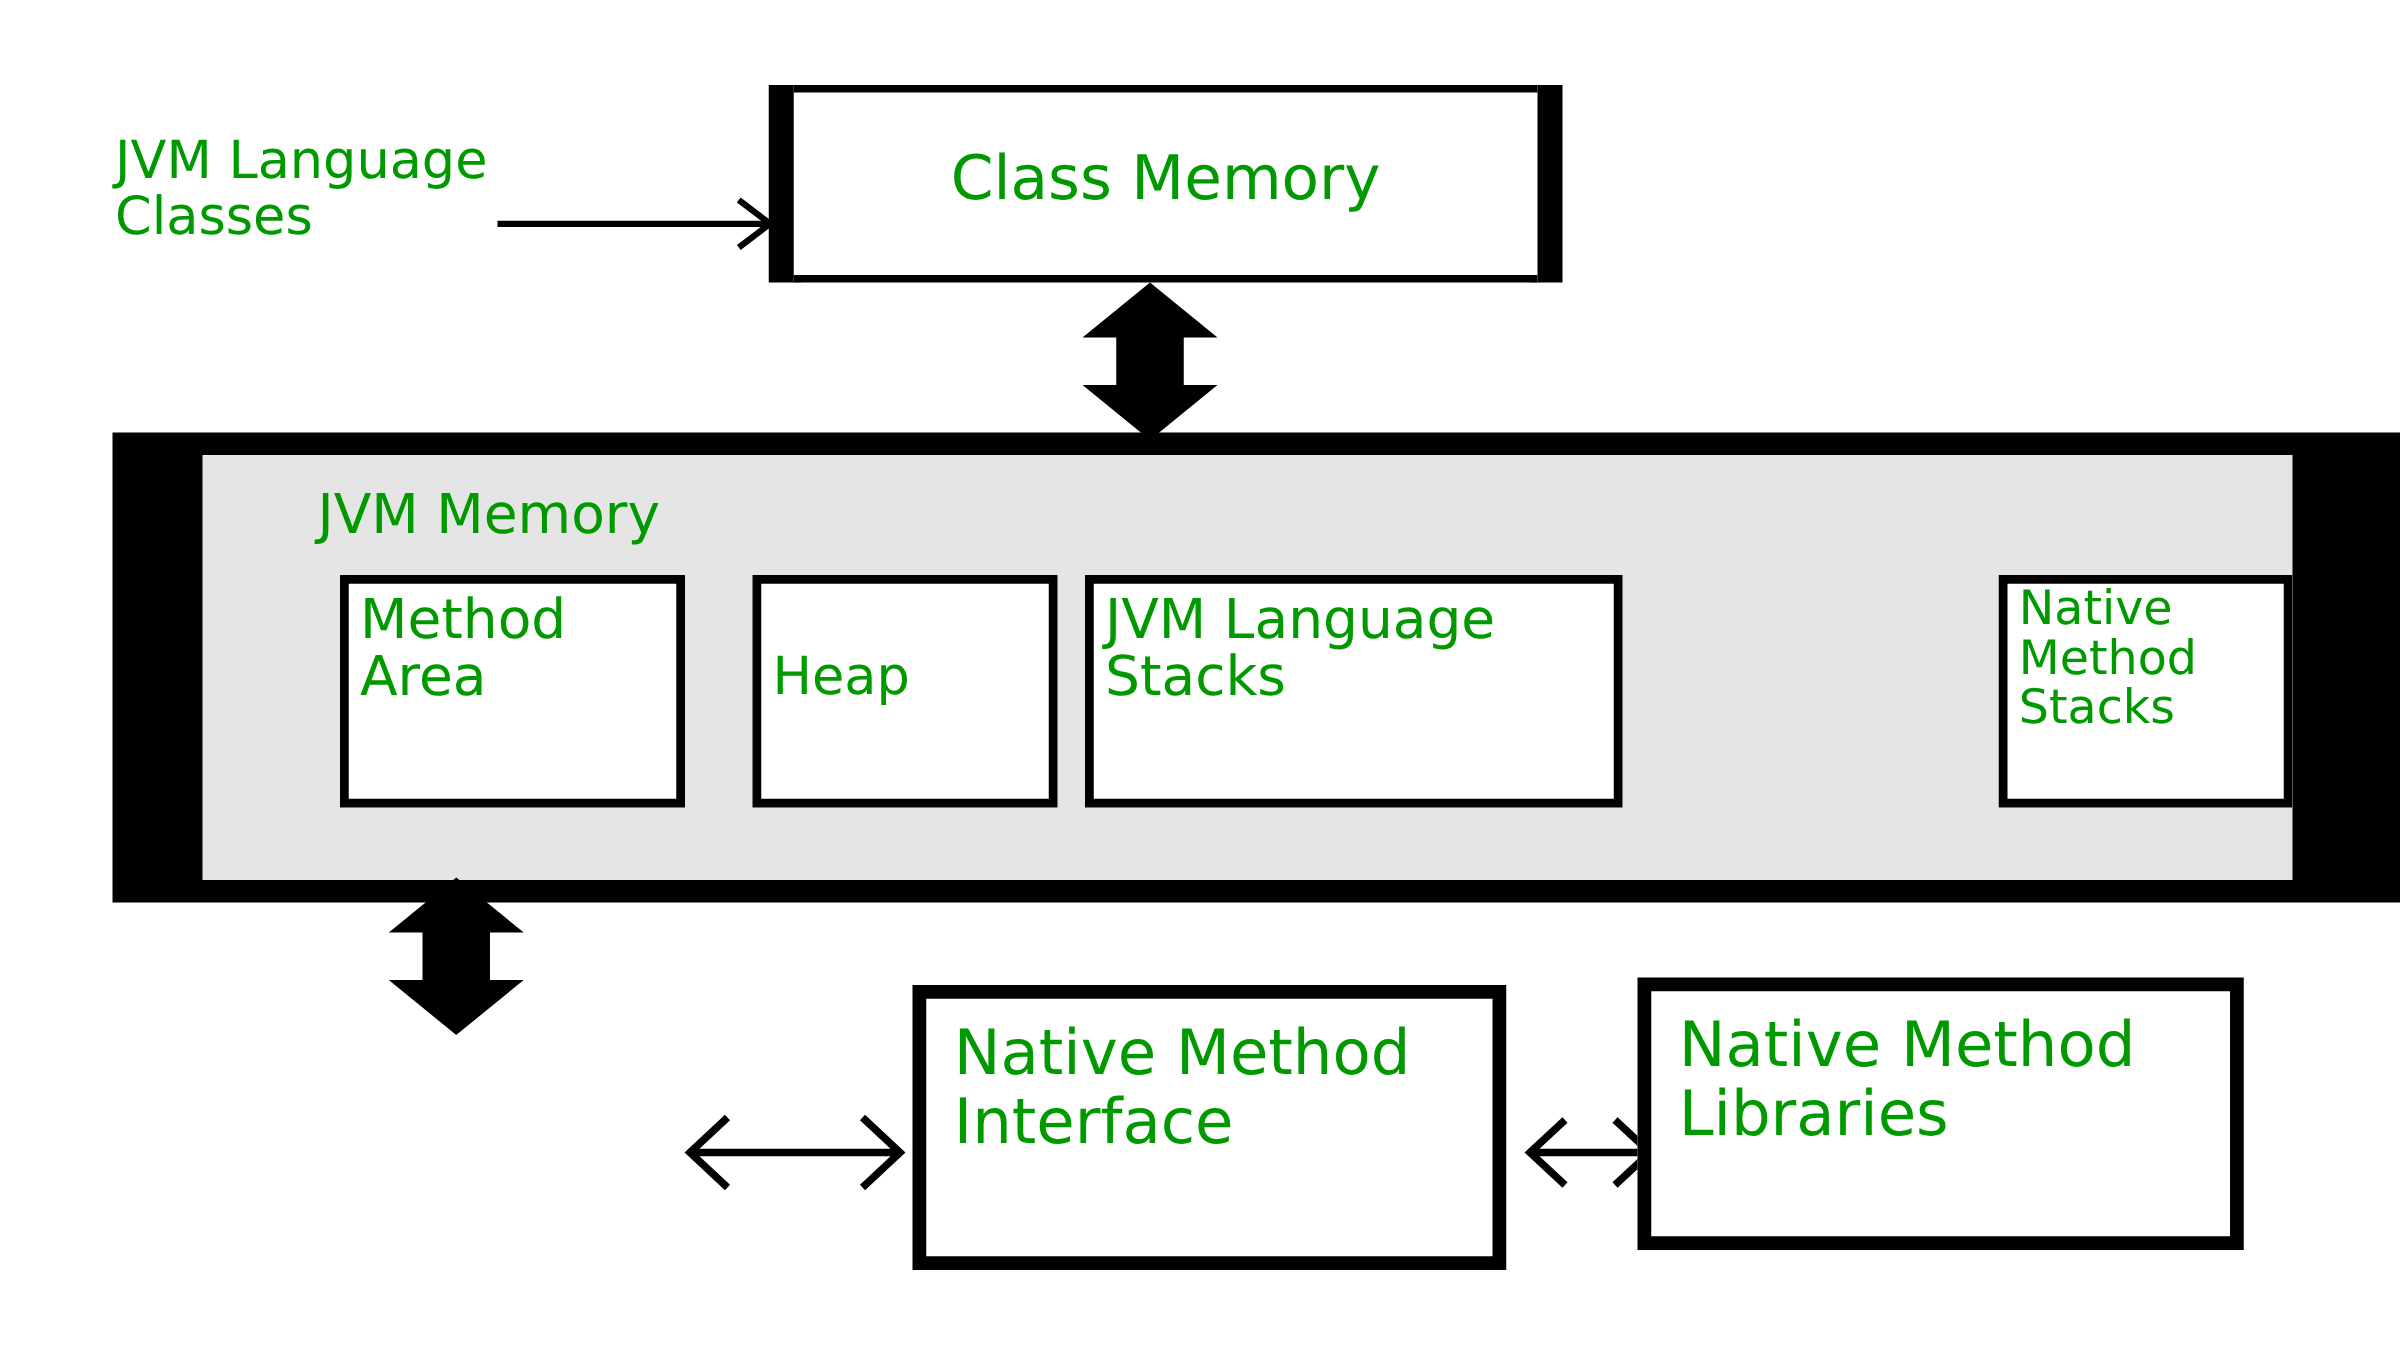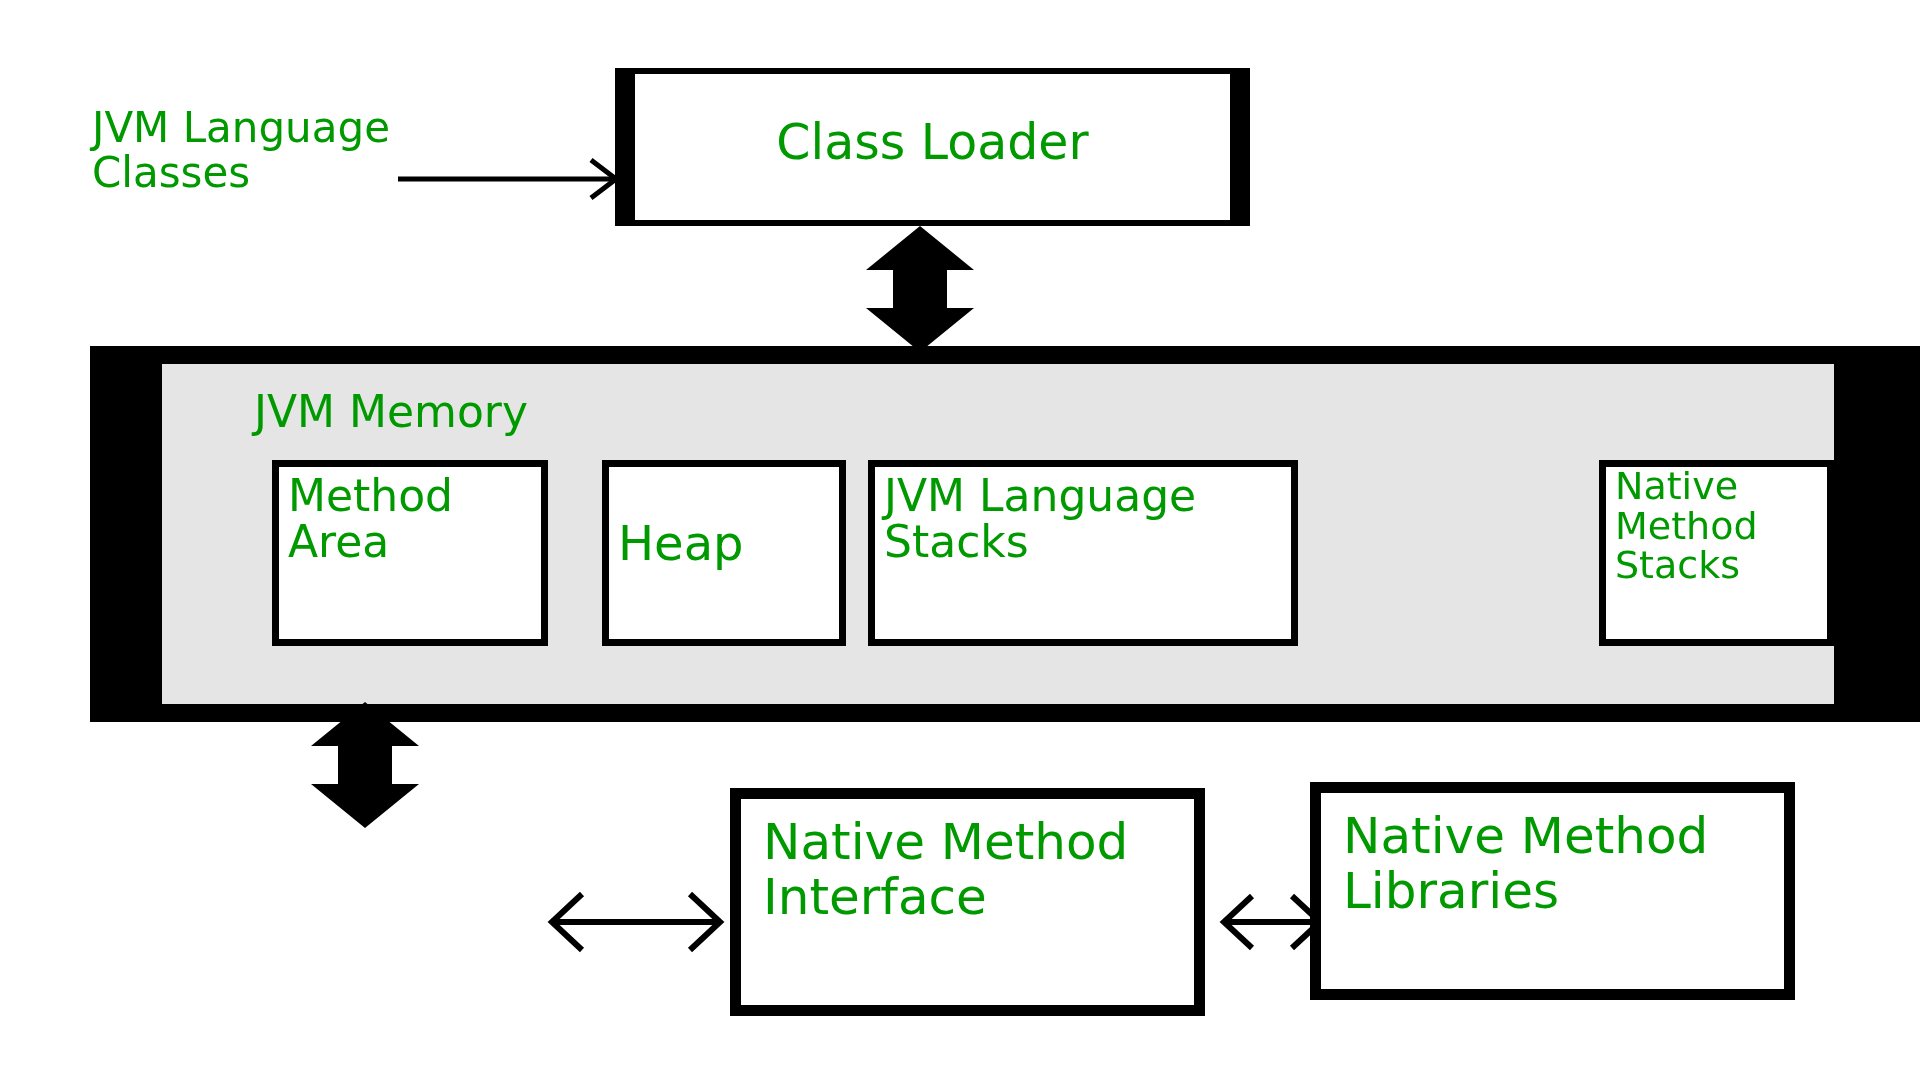--- a/index.html
+++ b/index.html
@@ -116,41 +116,41 @@
 
   <svg class="arrow-svg" style="left:398px; top:140px; width:230px; height:54px;" viewBox="0 0 230 54">
     <line x1="0" y1="27" x2="216" y2="27" stroke="#000" stroke-width="5"></line>
     <polyline points="193,8 218,27 193,46" fill="none" stroke="#000" stroke-width="5"></polyline>
   </svg>
 
   <div id="class-loader-wrap">
     <div id="class-loader-shadowL"></div>
     <div id="class-loader-shadowR"></div>
     <div id="class-loader-body">
-      <div id="class-loader-label">Class Loader</div>
+      <div id="class-loader-label">Class Memory</div>
     </div>
   </div>
 
   <svg class="arrow-svg" style="left:855px; top:214px; width:130px; height:126px;" viewBox="0 0 130 126">
     <polygon points="65,0 119,44 92,44 92,82 119,82 65,126 11,82 38,82 38,44 11,44" fill="#000000"></polygon>
   </svg>
 
   <div id="jvm-memory-outer">
     <div id="jvm-memory-inner">
       <div id="jvm-memory-title">JVM Memory</div>
 
       <div id="mem-row">
 
         <div class="mem-box" style="left:110px; width:276px; height:186px;">
           <div class="txt" style="font-size:44px;">Method
 Area</div>
         </div>
 
         <div class="mem-box" style="left:440px; width:244px; height:186px;">
-          <div class="txt" style="font-size:48px; top:52px;">Heap</div>
+          <div class="txt" style="font-size:42px; top:52px;">Heap</div>
         </div>
 
         <div class="mem-box" style="left:706px; width:430px; height:186px;">
           <div class="txt" style="font-size:44px;">JVM Language
 Stacks</div>
         </div>
 
 
         <div class="mem-box" style="left:1437px; width:235px; height:186px;">
           <div class="txt" style="font-size:38px; top:0px;">Native

